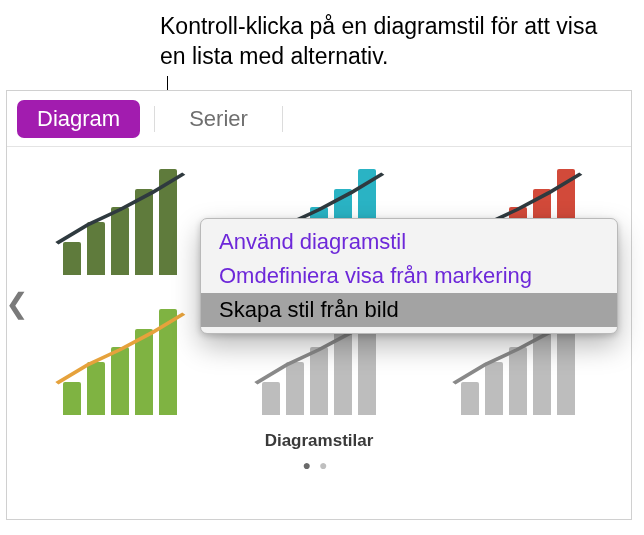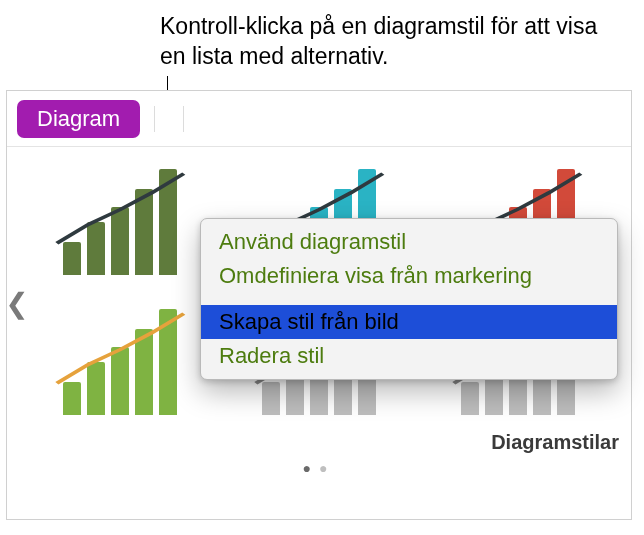--- a/index.html
+++ b/index.html
@@ -92,22 +92,22 @@
     position: absolute;
     top: 140px;
     font-size: 28px;
     color: #7a7a7a;
     width: 24px;
     text-align: center;
   }
   .nav-left { left: -2px; }
 
   .styles-title {
-    text-align: right;
-    font-size: 20px;
+    text-align: center;
+    font-size: 17px;
     color: #3a3a3a;
     font-weight: 600;
     margin-top: 6px;
   }
   .dots {
     text-align: center;
     margin-top: 6px;
     font-size: 14px;
     letter-spacing: 8px;
     color: #bfbfbf;
@@ -123,26 +123,25 @@
     background: #f3f3f3;
     border: 1px solid #b9b9b9;
     border-radius: 7px;
     box-shadow: 0 12px 28px rgba(0,0,0,0.28), 0 2px 6px rgba(0,0,0,0.18);
     padding: 6px 0;
     z-index: 50;
   }
   .context-menu .item {
     padding: 4px 18px;
     font-size: 22px;
-    color: #4d7c0f;
+    color: #6d28d9;
   }
   .context-menu .item.highlight {
-    background: #1d4ed8;
+    background: #a3a3a3;
     color: #000;
-    margin-top: 12px;
   }
 
   .thumb-line {
     position: absolute;
     left: 0;
     top: 0;
     width: 100%;
     height: 100%;
     pointer-events: none;
   }
@@ -153,20 +152,21 @@
 <div class="stage">
 
   <div class="callout-text">Kontroll-klicka på en diagramstil för att visa en lista med alternativ.</div>
   <div class="callout-line"></div>
 
   <div class="panel">
 
     <div class="tabbar">
       <div class="tab active">Diagram</div>
       <div class="tab-sep"></div>
+      <div class="tab">Serier</div>
       <div class="tab-sep"></div>
     </div>
 
     <div class="styles-area">
 
       <div class="nav-chevron nav-left">❮</div>
 
       <div class="styles-grid" id="styles-grid">
           <div class="chart-thumb">
             <div class="bar" style="height: 30%; background: rgb(95, 123, 60);"></div>
@@ -235,16 +235,15 @@
         <span class="active-dot">●</span><span>●</span>
       </div>
     </div>
 
   </div>
 
   <div class="context-menu" id="context-menu">
       <div class="item">Använd diagramstil</div>
       <div class="item">Omdefiniera visa från markering</div>
       <div class="item highlight">Skapa stil från bild</div>
-      <div class="item">Radera stil</div>
     </div>
 
 </div>
 
 </body></html>

